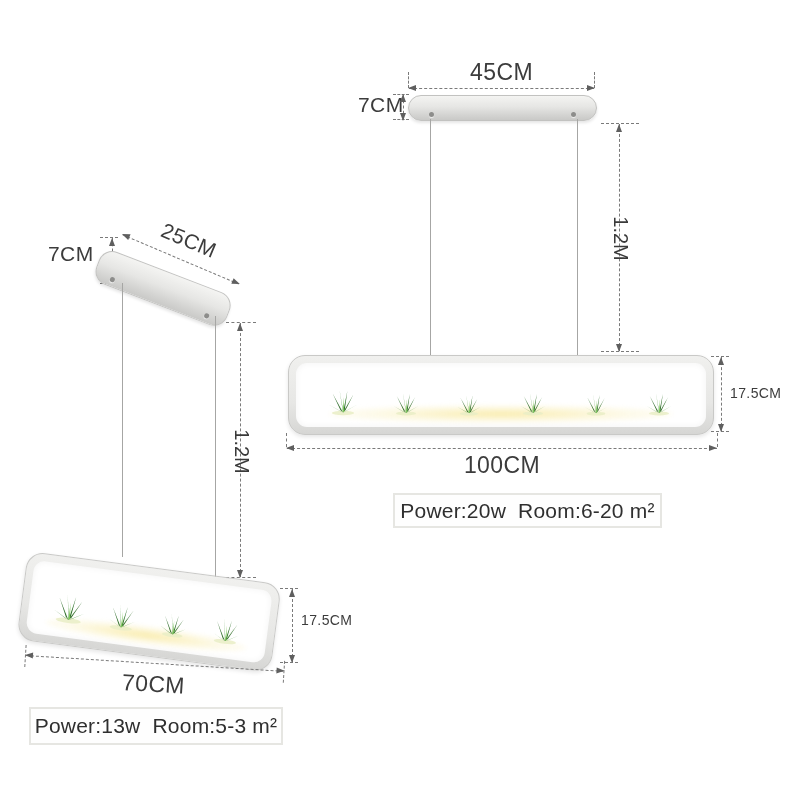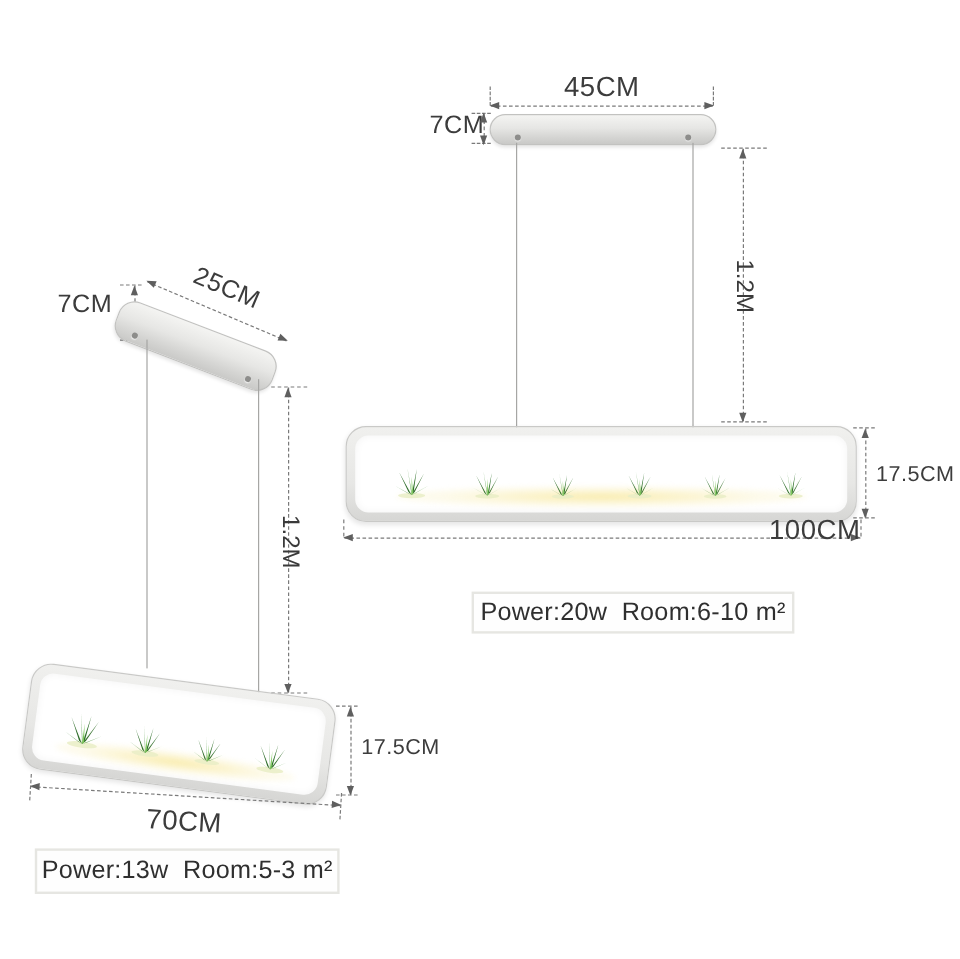--- a/index.html
+++ b/index.html
@@ -13,21 +13,21 @@
   .dash-v{border-left:1px dashed #7a7a7a;width:0;}
   
   .ar{position:absolute;width:0;height:0;}
   .ar-l{border-top:3px solid transparent;border-bottom:3px solid transparent;border-right:8px solid #5f5f5f;}
   .ar-r{border-top:3px solid transparent;border-bottom:3px solid transparent;border-left:8px solid #5f5f5f;}
   .ar-u{border-left:3px solid transparent;border-right:3px solid transparent;border-bottom:8px solid #5f5f5f;}
   .ar-d{border-left:3px solid transparent;border-right:3px solid transparent;border-top:8px solid #5f5f5f;}
   
   .dimlabel{font-size:23px;letter-spacing:.4px;color:#3c3c3c;white-space:nowrap;}
   .dimlabel.sm{font-size:21px;}
-  .dimlabel.xs{font-size:18px;}
+  .dimlabel.xs{font-size:14px;}
   .vlabel{transform:rotate(90deg);transform-origin:center center;font-size:20px;}
   
   .canopy{
     background:linear-gradient(180deg,#f4f4f2 0%,#e6e6e4 45%,#d4d4d2 78%,#c9c9c7 100%);
     border:1px solid #c2c2c0;border-radius:14px;box-shadow:0 2px 3px rgba(0,0,0,.10);
   }
   .screw{position:absolute;width:5px;height:5px;border-radius:50%;background:#8d8d8b;box-shadow:0 1px 1px rgba(255,255,255,.7);}
   .wire{position:absolute;width:1px;background:#a6a6a4;}
   .lampframe{
     background:linear-gradient(180deg,#f0f0ee 0%,#e7e7e5 60%,#d6d6d4 100%);
@@ -188,23 +188,23 @@
   <div class="abs dash-v" style="left:721px;top:357px;height:74px;"></div>
   <div class="ar ar-u" style="left:718px;top:357px;"></div>
   <div class="ar ar-d" style="left:718px;top:424px;"></div>
   <div class="abs dimlabel xs" style="left:730px;top:385px;">17.5CM</div>
 
   <div class="abs dash-v" style="left:286px;top:433px;height:14px;"></div>
   <div class="abs dash-v" style="left:717px;top:433px;height:14px;"></div>
   <div class="abs dash-h" style="left:287px;top:448px;width:430px;"></div>
   <div class="ar ar-l" style="left:286px;top:445px;"></div>
   <div class="ar ar-r" style="left:709px;top:445px;"></div>
-  <div class="abs dimlabel" style="left:287px;top:428px;width:430px;text-align:right;">100CM</div>
-
-  <div class="abs specbox" style="left:393px;top:493px;width:265px;height:31px;">Power:20w  Room:6-10 m²</div>
+  <div class="abs dimlabel" style="left:287px;top:452px;width:430px;text-align:center;">100CM</div>
+
+  <div class="abs specbox" style="left:393px;top:493px;width:265px;height:31px;">Power:20w  Room:6-20 m²</div>
 
   <div class="abs dimlabel sm" style="left:48px;top:242px;">7CM</div>
   <div class="abs dash-h" style="left:100px;top:237px;width:18px;"></div>
   <div class="abs dash-h" style="left:100px;top:283px;width:18px;"></div>
   <div class="abs dash-v" style="left:112px;top:238px;height:45px;"></div>
   <div class="ar ar-u" style="left:109px;top:238px;"></div>
   <div class="ar ar-d" style="left:109px;top:276px;"></div>
 
   <div class="abs" style="left:122px;top:234px;width:128px;height:0;transform:rotate(23deg);transform-origin:0 0;">
     <div class="abs dimlabel sm" style="left:0;top:-32px;width:128px;text-align:center;">25CM</div>

